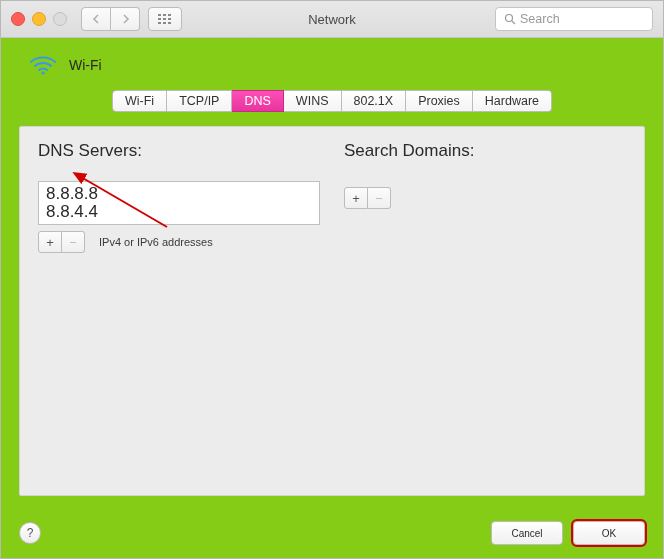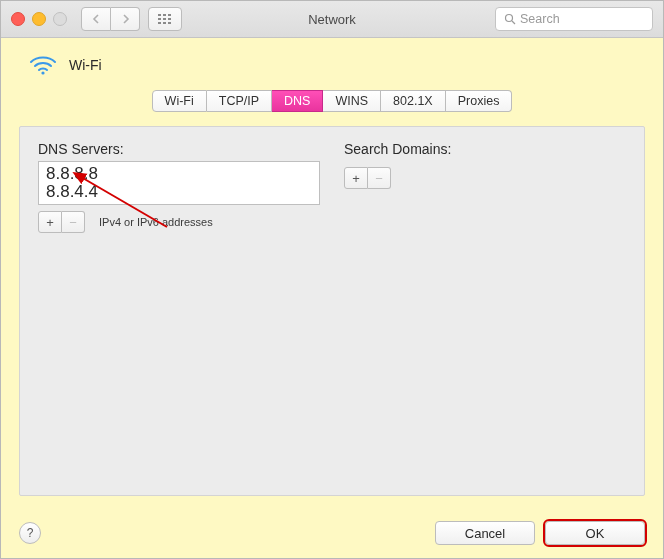--- a/index.html
+++ b/index.html
@@ -1,16 +1,16 @@
 <!DOCTYPE html>
 <html><head>
 <meta charset="utf-8">
 <style>
   html,body{margin:0;padding:0;font-family:-apple-system,"Helvetica Neue",Arial,sans-serif;font-size:13px;color:#2a2a2a;background:#f0f0f0;}
-  .window{width:664px;height:559px;background:#fef9c3;border:1px solid #b8b8b8;box-sizing:border-box;position:relative;}
+  .window{width:664px;height:559px;background:#84cc16;border:1px solid #b8b8b8;box-sizing:border-box;position:relative;}
   
   .titlebar{height:36px;background:linear-gradient(#e8e8e8,#dcdcdc);border-bottom:1px solid #c4c4c4;display:flex;align-items:center;padding:0 10px;position:relative;}
   .traffic{display:flex;gap:7px;align-items:center;}
   .dot{width:12px;height:12px;border-radius:50%;}
   .dot.close{background:#ff5f57;border:0.5px solid #e24b41;}
   .dot.min{background:#febc2e;border:0.5px solid #e0a528;}
   .dot.max{background:#dcdcdc;border:0.5px solid #c0c0c0;}
   .navseg{margin-left:14px;display:flex;}
   .navbtn{width:28px;height:22px;background:linear-gradient(#fcfcfc,#f0f0f0);border:1px solid #bcbcbc;display:flex;align-items:center;justify-content:center;}
   .navbtn:first-child{border-radius:4px 0 0 4px;}
@@ -28,33 +28,33 @@
   
   .tabbar{display:flex;justify-content:center;margin:4px 0 14px 0;}
   .tabbar .tab{height:20px;line-height:20px;padding:0 12px;font-size:12.5px;background:linear-gradient(#ffffff,#f4f4f4);border:1px solid #bcbcbc;border-left-width:0;color:#333;cursor:default;}
   .tabbar .tab:first-child{border-left-width:1px;border-radius:4px 0 0 4px;}
   .tabbar .tab:last-child{border-radius:0 4px 4px 0;}
   .tabbar .tab.active{background:linear-gradient(#ff4fb7,#e9349e);color:#fff;border-color:#c7298b;}
   
   .panel{background:#ececec;border:1px solid #d4d4d4;border-radius:2px;padding:14px 18px 18px 18px;min-height:370px;box-sizing:border-box;}
   .cols{display:flex;gap:24px;}
   .col{flex:1;display:flex;flex-direction:column;}
-  .col-label{font-size:14px;margin-bottom:4px;}
+  .col-label{font-size:17px;margin-bottom:20px;}
   .listbox{flex:1;background:#fff;border:1px solid #bfbfbf;height:280px;overflow:auto;padding:3px 7px;font-size:17px;line-height:18px;}
   .belowrow{display:flex;align-items:center;margin-top:6px;height:22px;}
   .plusminus{display:flex;}
   .pm{width:22px;height:20px;background:linear-gradient(#fcfcfc,#efefef);border:1px solid #bcbcbc;display:flex;align-items:center;justify-content:center;font-size:13px;color:#555;}
   .pm:first-child{border-radius:3px 0 0 3px;}
   .pm:last-child{border-left:0;border-radius:0 3px 3px 0;color:#bdbdbd;}
   .hint{margin-left:14px;font-size:11px;color:#3a3a3a;}
   
   .footer{position:absolute;left:0;right:0;bottom:0;height:50px;display:flex;align-items:center;padding:0 18px;}
   .help{width:20px;height:20px;border-radius:50%;border:1px solid #bcbcbc;background:linear-gradient(#fff,#eee);display:flex;align-items:center;justify-content:center;font-size:12px;color:#555;}
   .spacer{flex:1;}
-  .btn{height:22px;min-width:70px;padding:0 14px;background:linear-gradient(#ffffff,#f0f0f0);border:1px solid #bcbcbc;border-radius:4px;font-size:13px;color:#2a2a2a;display:flex;align-items:center;justify-content:center;margin-left:10px;}
+  .btn{height:22px;min-width:70px;padding:0 0;background:linear-gradient(#ffffff,#f0f0f0);border:1px solid #bcbcbc;border-radius:4px;font-size:10px;color:#2a2a2a;display:flex;align-items:center;justify-content:center;margin-left:10px;}
   .btn.highlight{outline:2px solid #d30000;outline-offset:0;}
   
   .arrow-overlay{position:absolute;pointer-events:none;}
 </style>
 </head>
 <body>
 
 <div class="window">
 
   <div class="titlebar">
@@ -114,20 +114,21 @@
       <div class="iface-name">Wi-Fi</div>
     </div>
 
     <div class="tabbar">
       <div class="tab">Wi-Fi</div>
       <div class="tab">TCP/IP</div>
       <div class="tab active">DNS</div>
       <div class="tab">WINS</div>
       <div class="tab">802.1X</div>
       <div class="tab">Proxies</div>
+      <div class="tab">Hardware</div>
     </div>
 
     <div class="panel">
       <div class="cols">
         <div class="col">
           <div class="col-label">DNS Servers:</div>
           <div class="listbox">
             <div>8.8.8.8</div>
             <div>8.8.4.4</div>
           </div>

